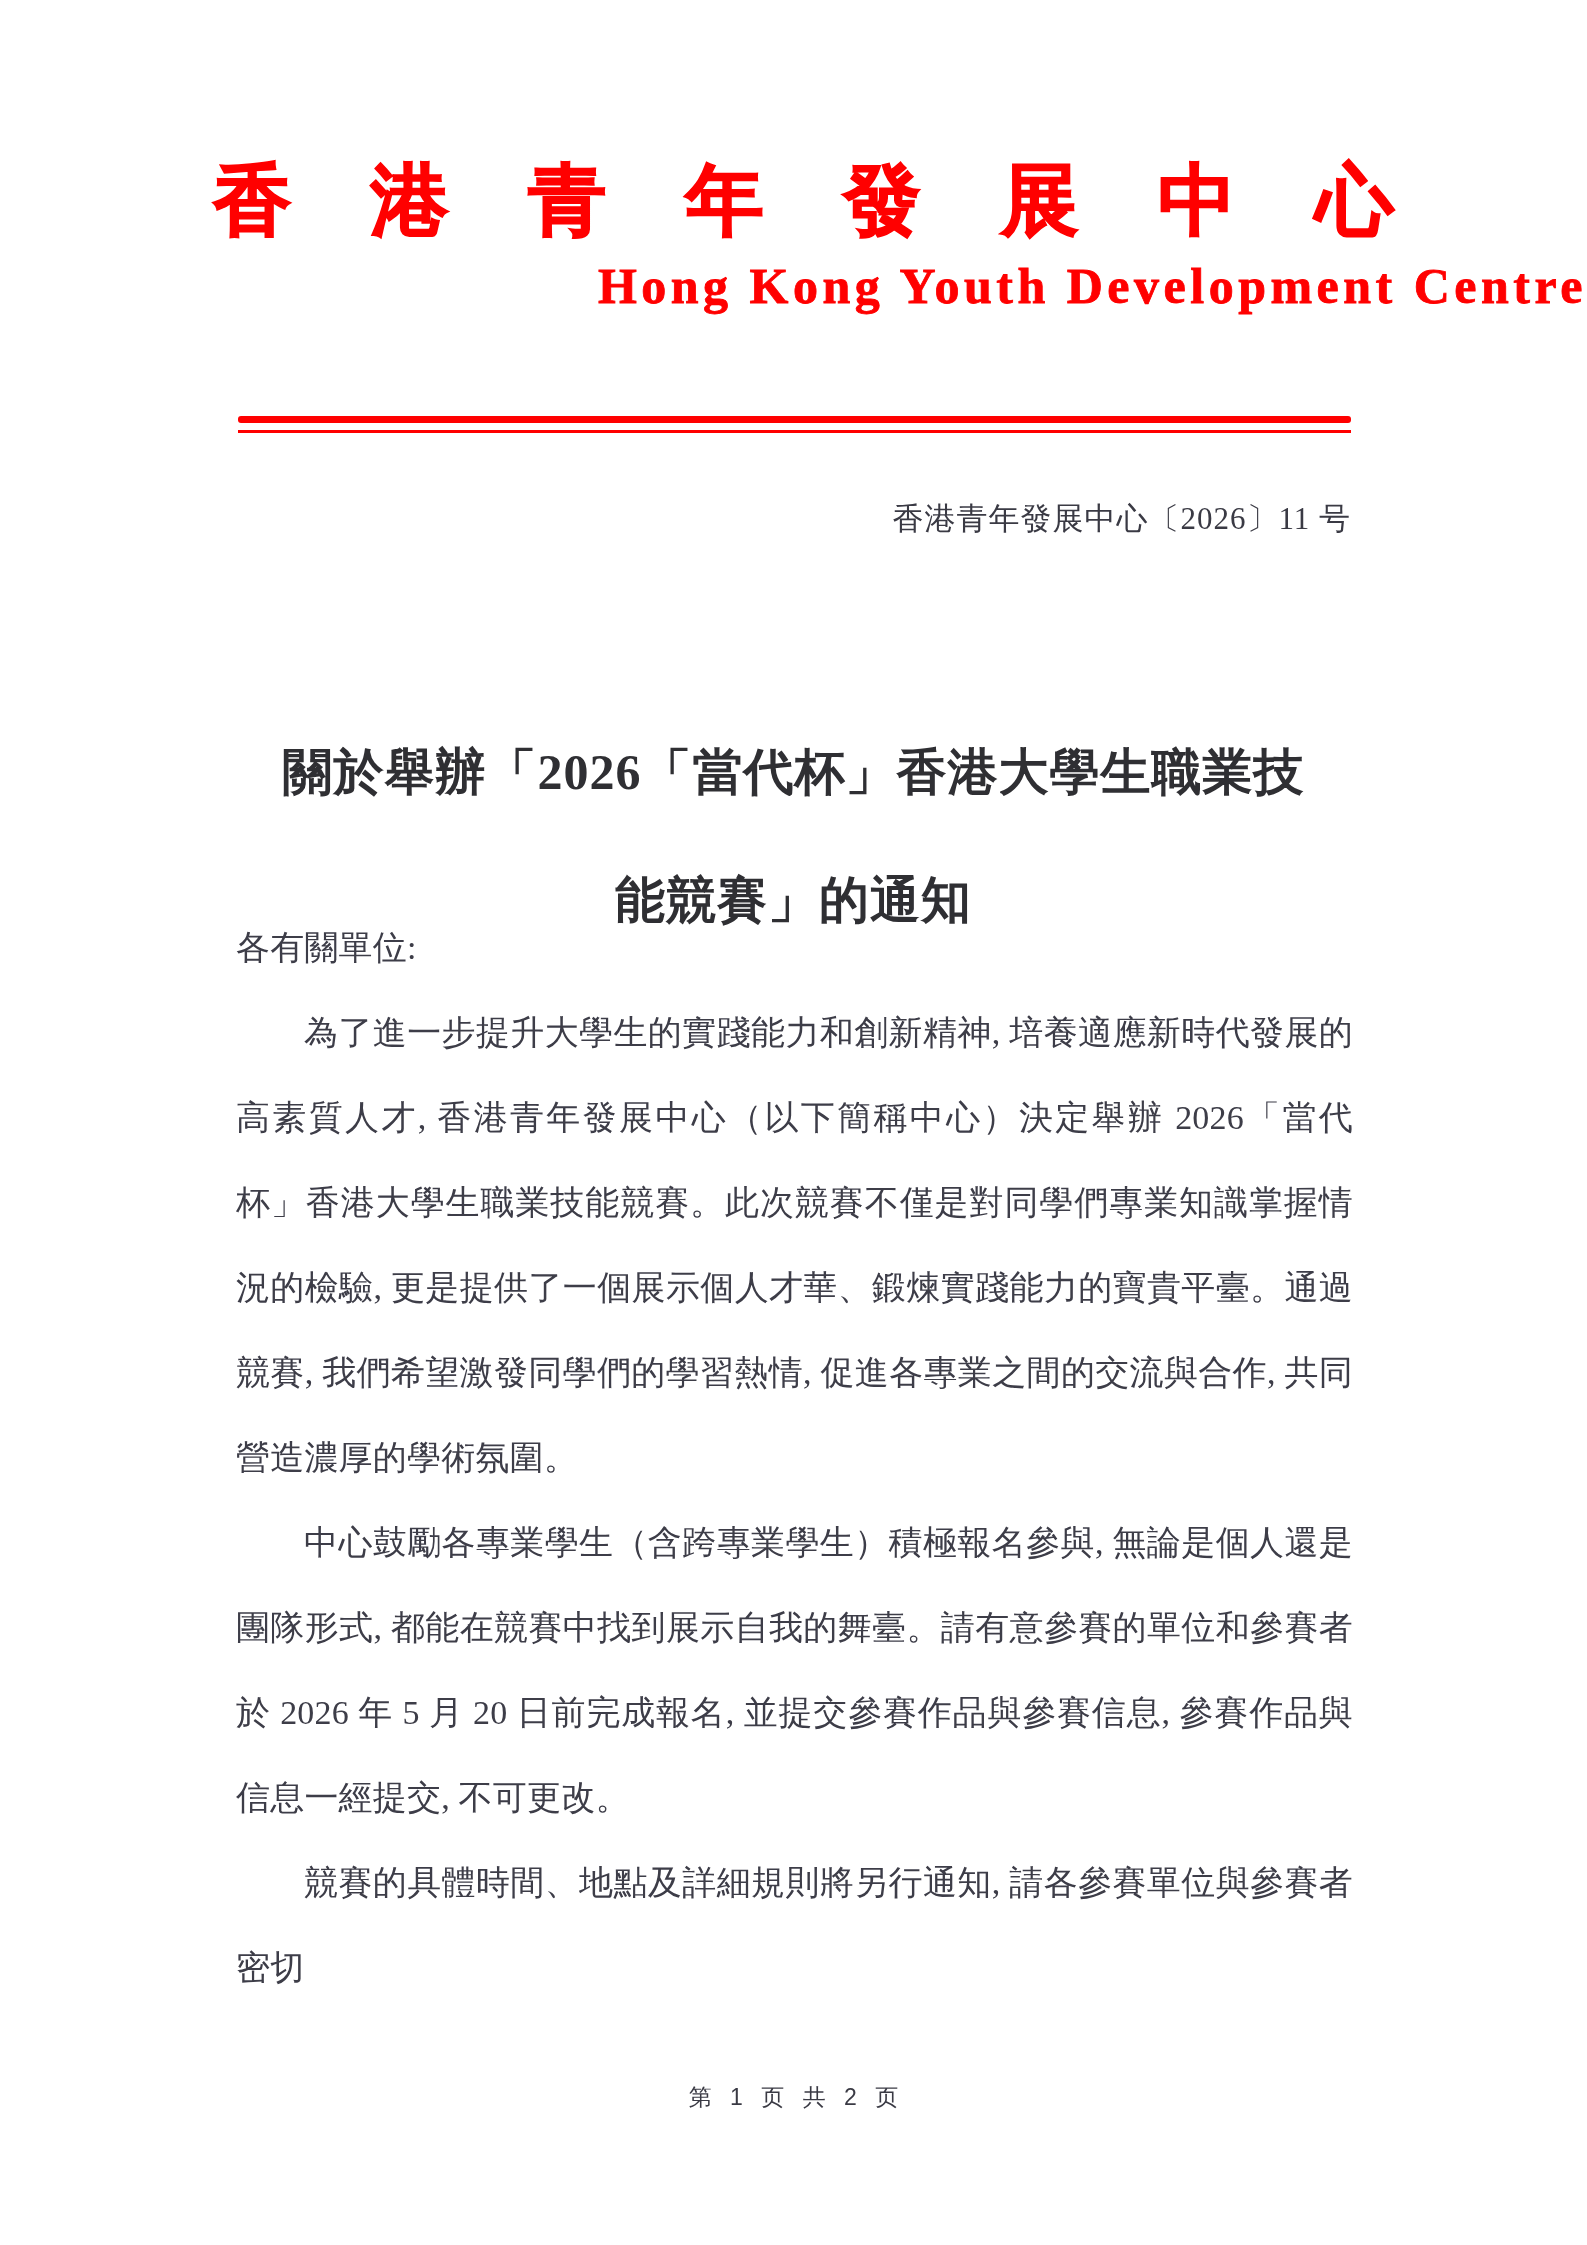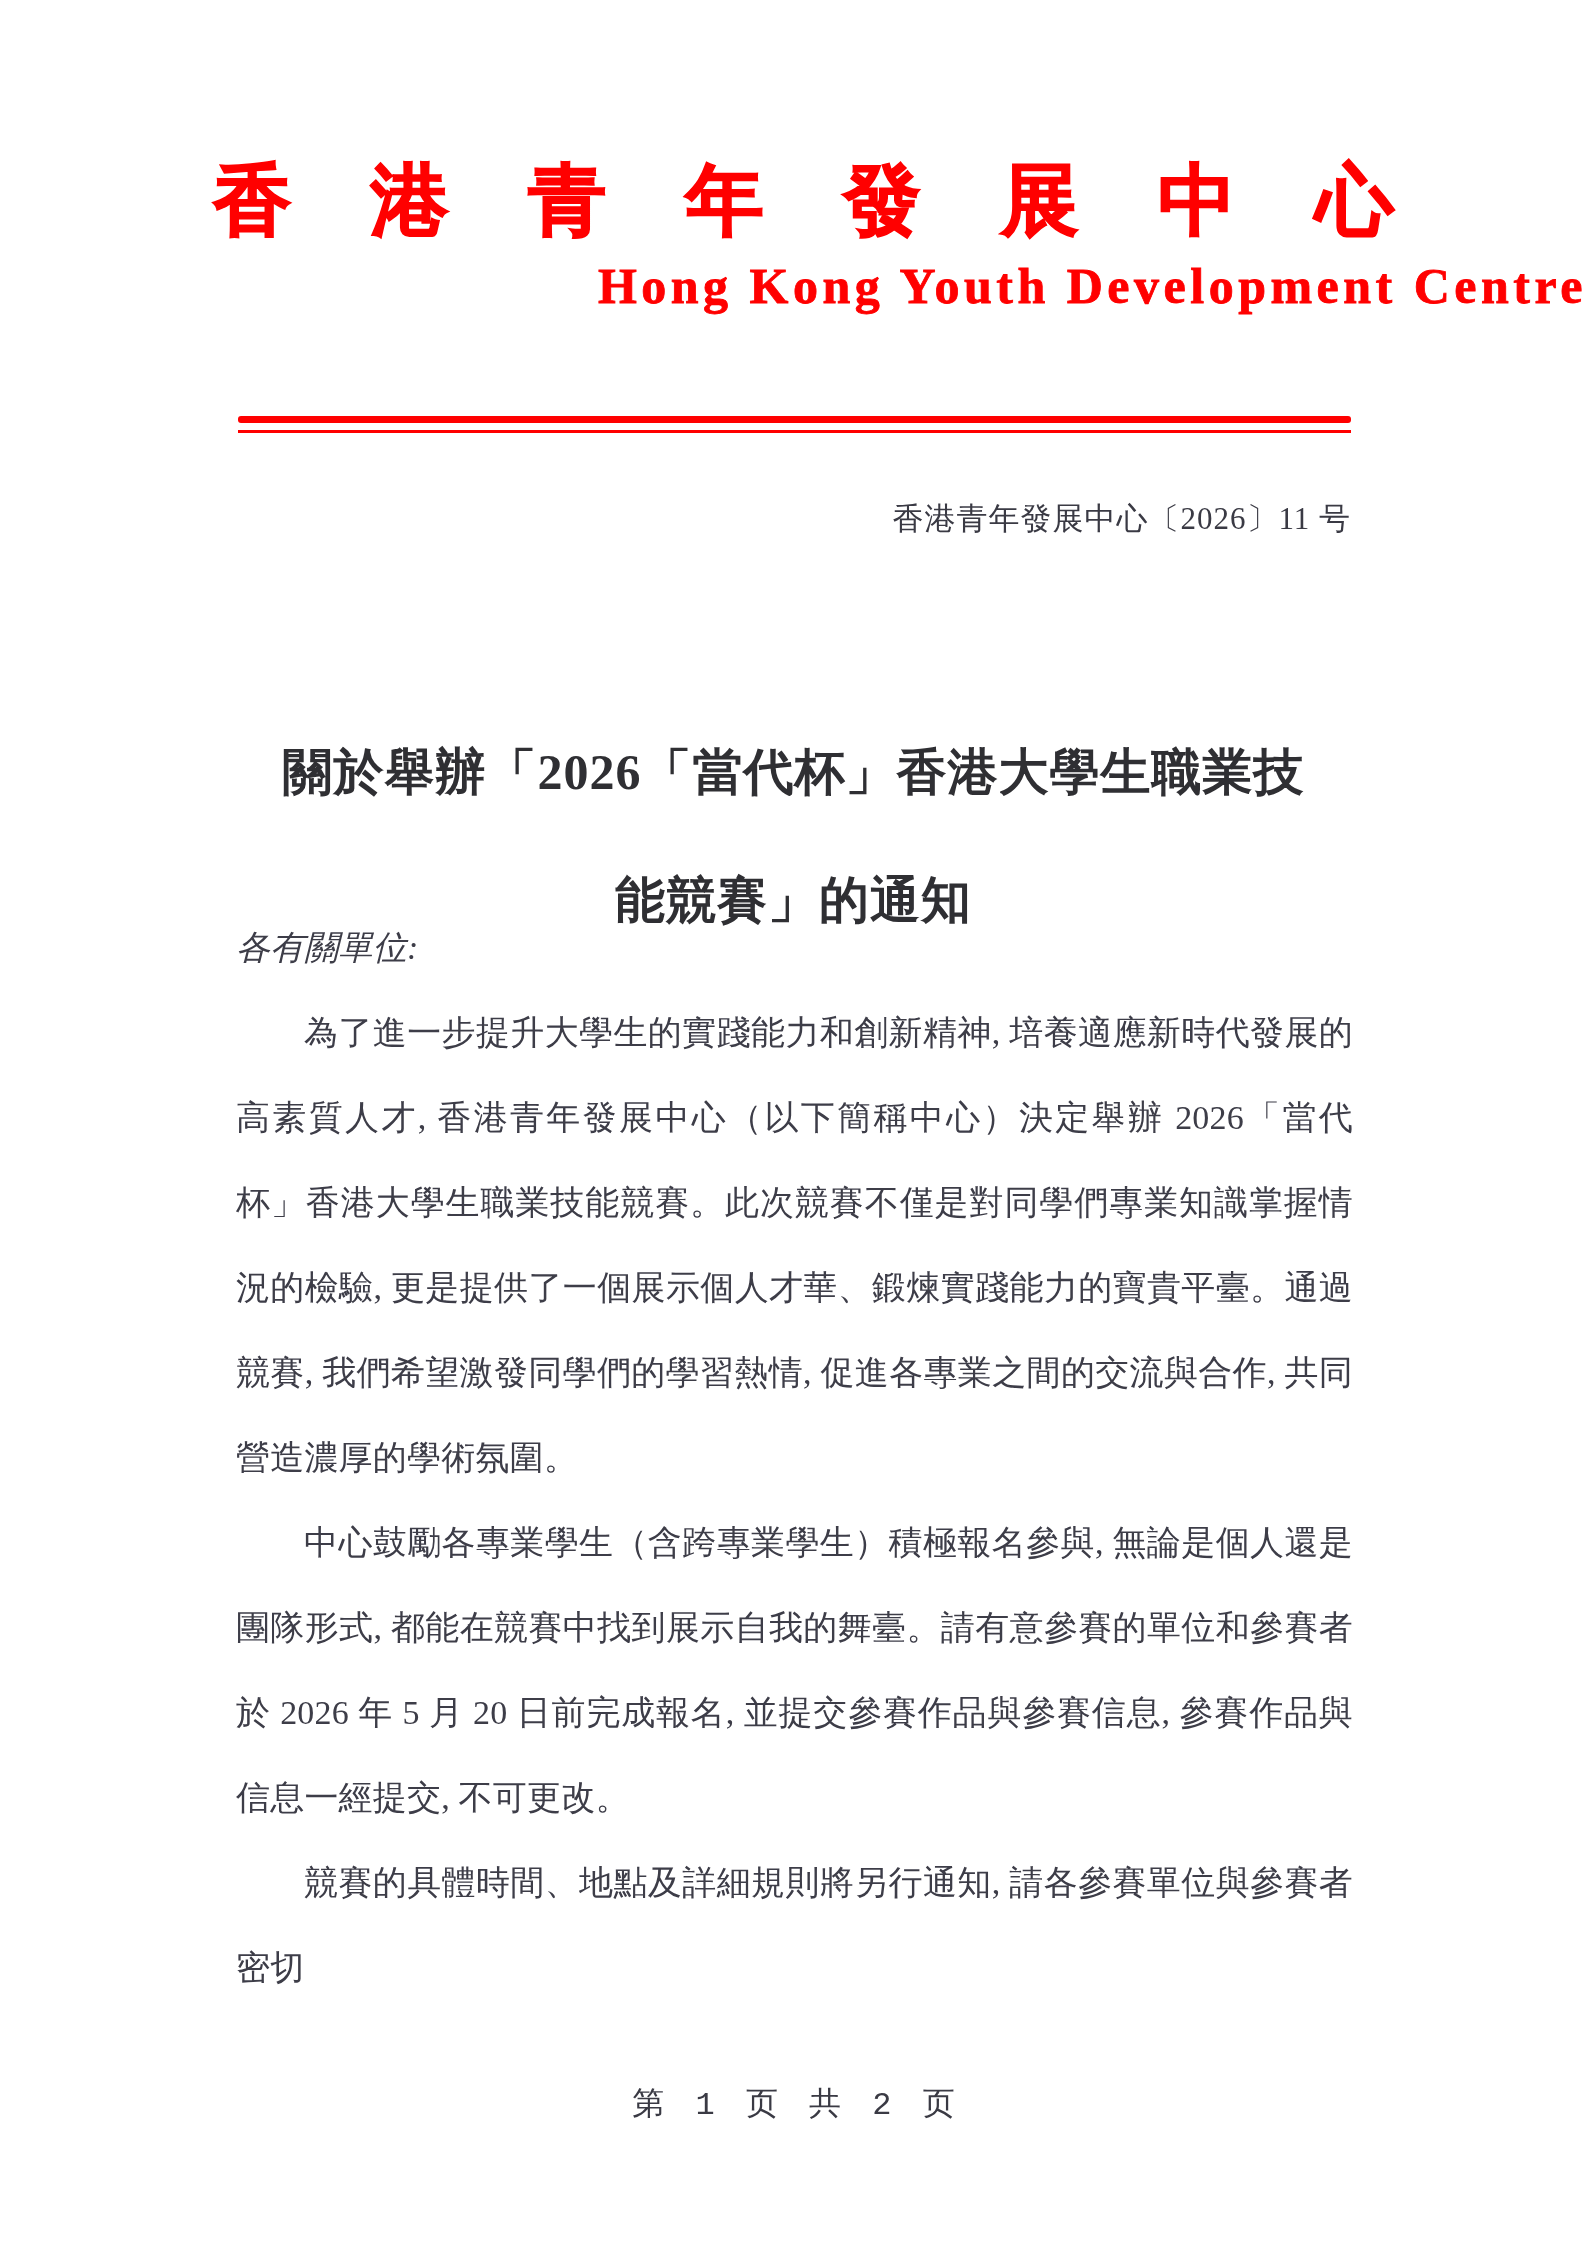--- a/index.html
+++ b/index.html
@@ -113,39 +113,38 @@
     width: 1117px;
     font-family: "Liberation Serif", "DejaVu Serif", serif;
     font-size: 34px;
     line-height: 85px;
     color: #3d3d48;
     letter-spacing: 0.2px;
   }
   .salutation {
     display: block;
     white-space: nowrap;
-    font-style: italic;
   }
   .para {
     display: block;
     text-align: justify;
     text-align-last: left;
     text-indent: 68px;
   }
 
   
   .footer {
     position: absolute;
     top: 2082px;
     left: 0;
     right: 0;
     text-align: center;
-    font-size: 32px;
+    font-size: 23px;
     color: #3a3a44;
-    font-family: Liberation Mono, monospace;
+    font-family: Liberation Sans, sans-serif;
     letter-spacing: 6px;
     text-indent: 6px;
   }
 </style>
 </head>
 <body>
 
 <div class="page">
 
   <div class="letterhead">

